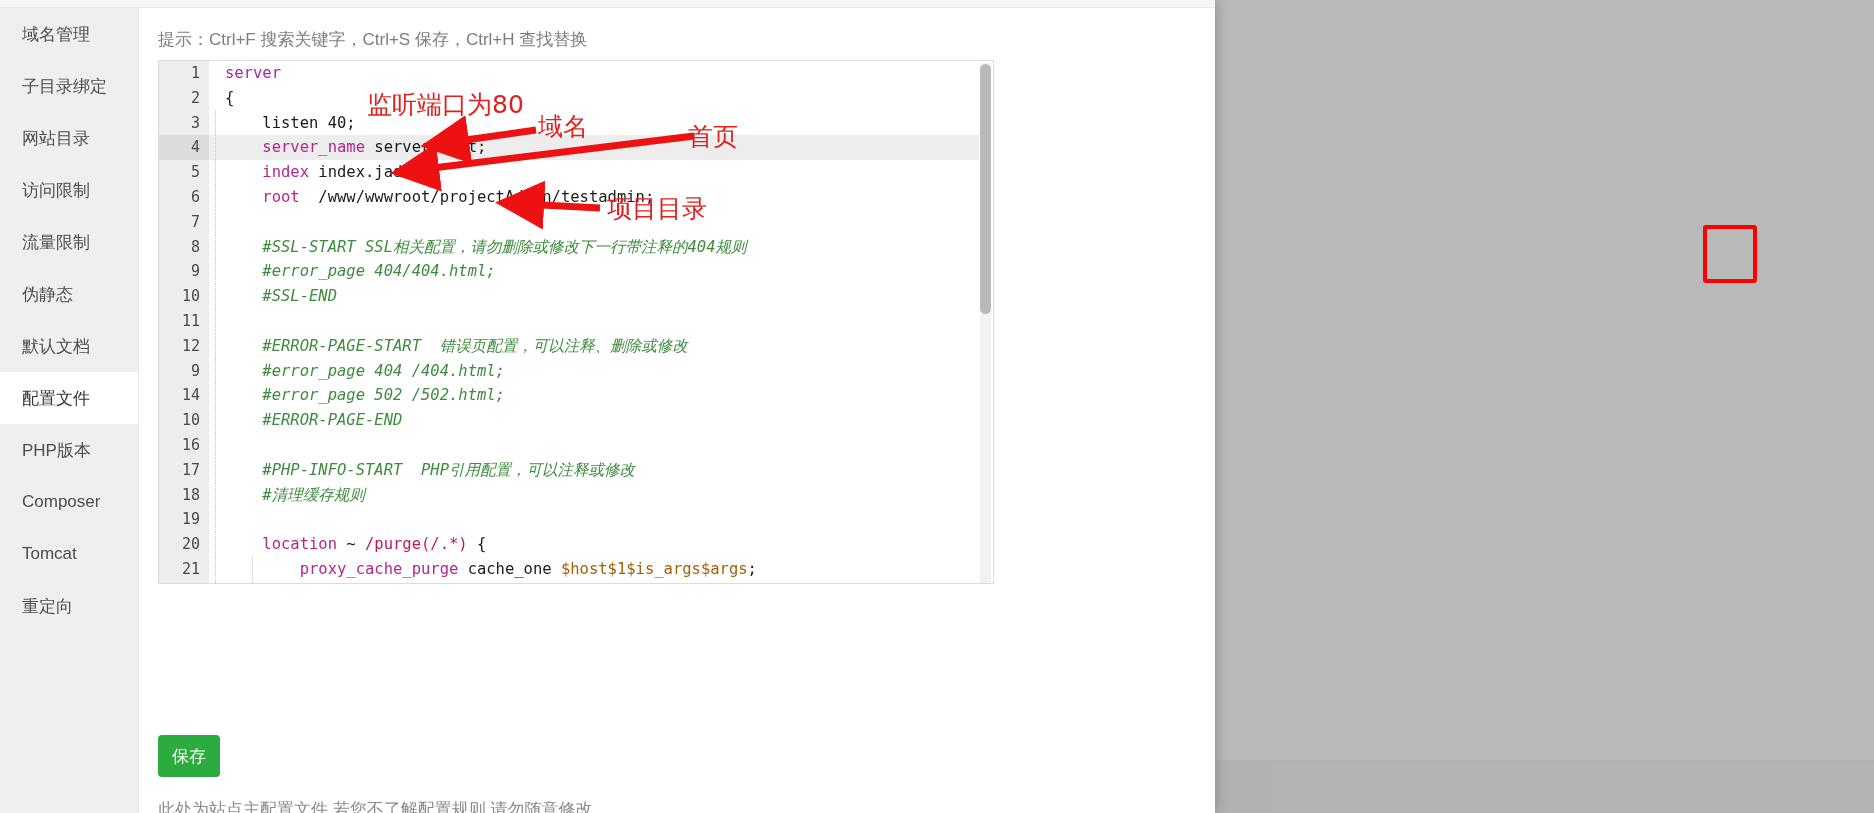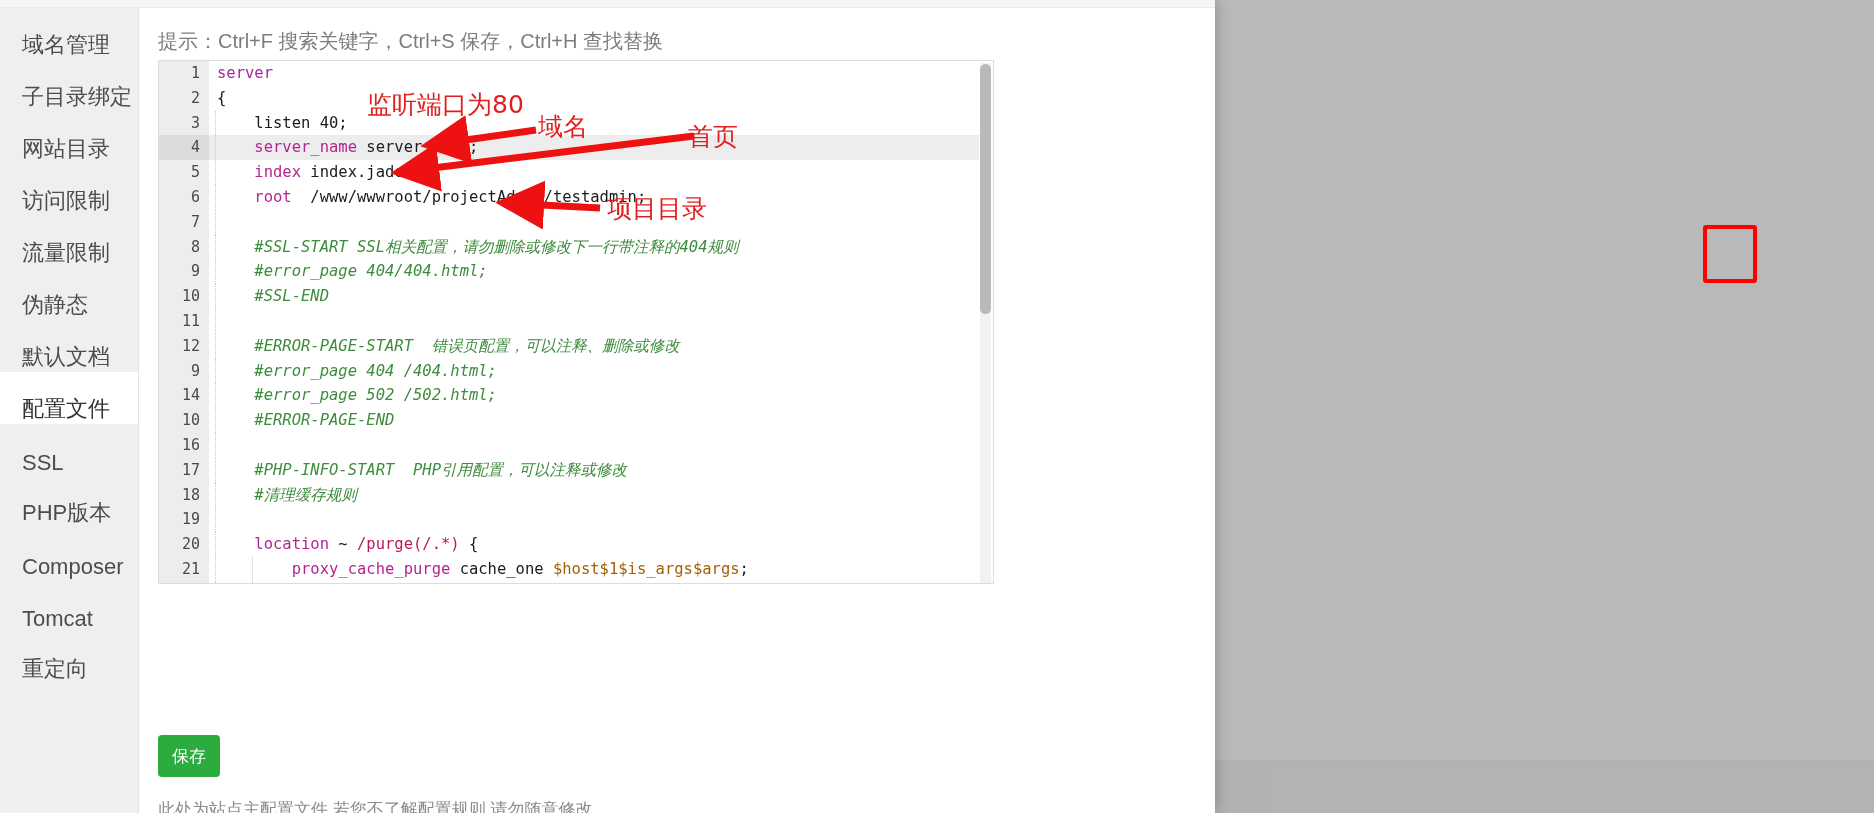--- a/index.html
+++ b/index.html
@@ -43,34 +43,34 @@
   }
 
   
   #sidebar {
     position: absolute; left: 0; top: 8px;
     width: 139px; height: 805px;
     background: #efefef;
     border-right: 1px solid #e3e3e3;
   }
   .side-item {
-    height: 52px; display: flex; align-items: flex-end;
-    padding-left: 22px; font-size: 22px; color: #4d4d4d;
+    height: 52px; display: flex; align-items: center;
+    padding-left: 22px; font-size: 17px; color: #4d4d4d;
     cursor: default;
   }
   .side-item.active { background: #ffffff; color: #333; }
 
   
   #content {
     position: absolute; left: 140px; top: 8px;
     width: 1075px; height: 805px; background: #fff;
   }
   #hint {
     position: absolute; left: 18px; top: 20px;
-    font-size: 20px; color: #7d7d7d; white-space: nowrap;
+    font-size: 17px; color: #7d7d7d; white-space: nowrap;
   }
 
   
   #editor {
     position: absolute; left: 18px; top: 52px;
     width: 836px; height: 524px;
     border: 1px solid #dcdcdc;
     background: #ffffff; overflow: hidden;
   }
   #gutter {
@@ -85,21 +85,21 @@
   }
   #gutter .ln.cur { background: #dcdcdc; }
   #codearea {
     position: absolute; left: 50px; top: 0;
     width: 770px; height: 524px; overflow: hidden;
   }
   .cline {
     height: 24.8px; line-height: 24.8px; white-space: pre;
     font-family: "DejaVu Sans Mono", "Liberation Mono", monospace;
     font-size: 15.5px; color: #1b1b1b;
-    padding-left: 8px; position: relative;
+    padding-left: 16px; position: relative;
   }
   .cline.cur { background: #ededed; }
   .ind {
     position: absolute; top: 0; width: 1px; height: 24.8px;
     border-left: 1px dotted #c9c9c9;
   }
   .kw   { color: #a626a4; }
   .kw2  { color: #b5258f; }
   .cm   { color: #3d8b3d; font-style: italic; }
   .str  { color: #be185d; }
@@ -178,23 +178,20 @@
         <span>流量限制</span>
       </div>
       <div class="side-item">
         <span>伪静态</span>
       </div>
       <div class="side-item">
         <span>默认文档</span>
       </div>
       <div class="side-item active">
         <span>配置文件</span>
-      </div>
-      <div class="side-item">
-        <span>SSL</span>
       </div>
       <div class="side-item">
         <span>PHP版本</span>
       </div>
       <div class="side-item">
         <span>Composer</span>
       </div>
       <div class="side-item">
         <span>Tomcat</span>
       </div>

